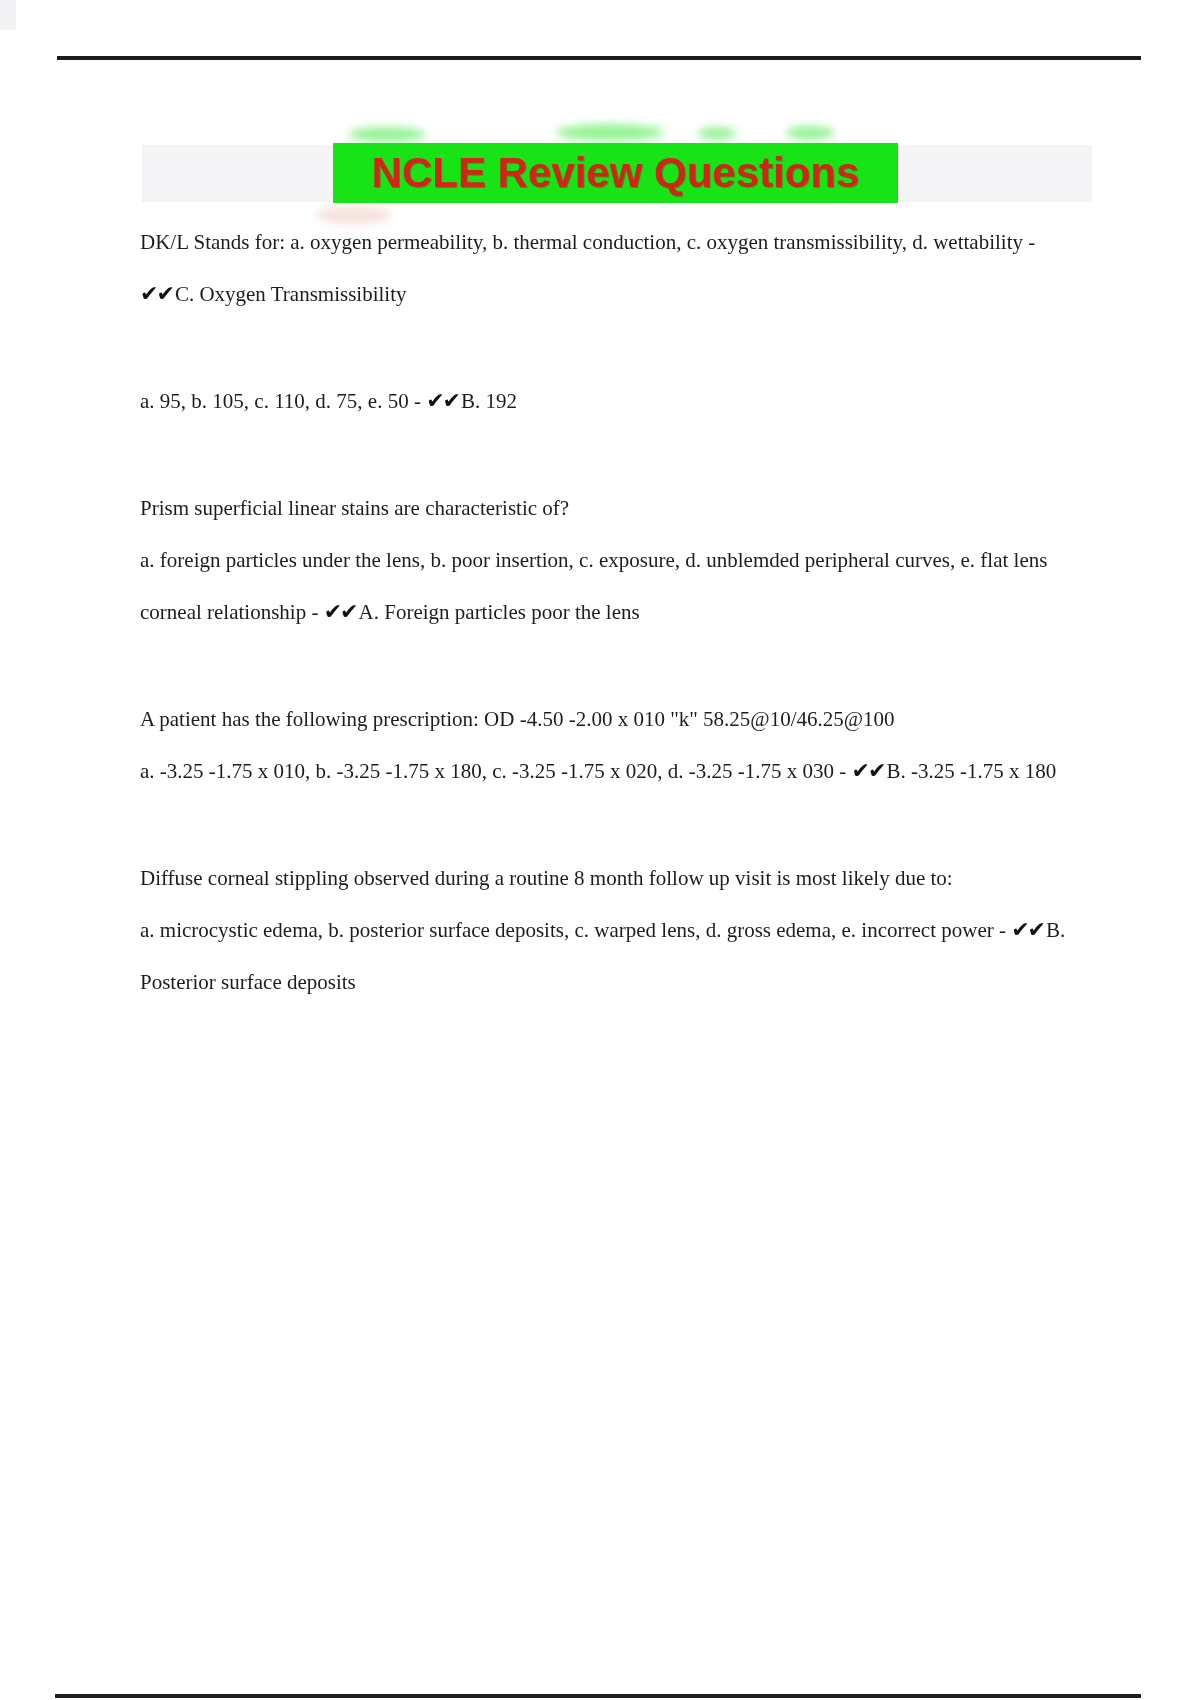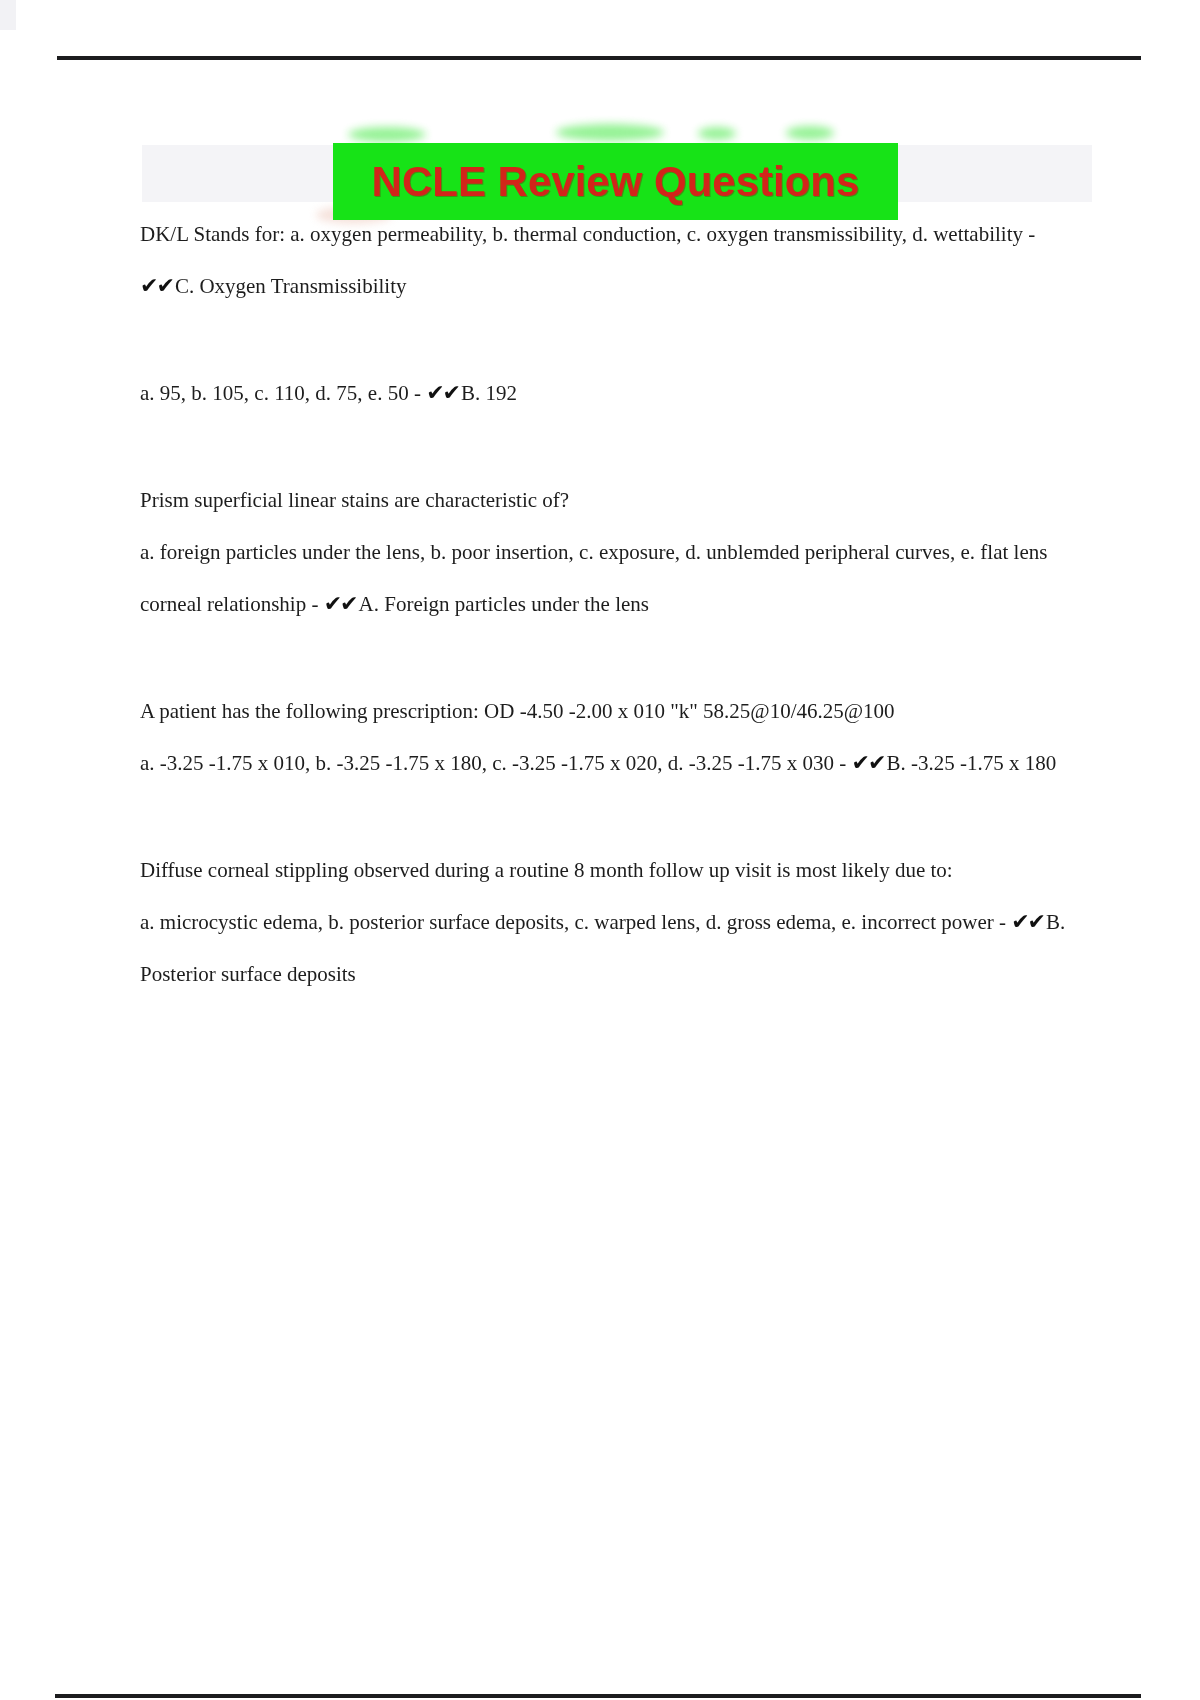--- a/index.html
+++ b/index.html
@@ -28,21 +28,21 @@
     position:absolute;left:0;top:0;width:16px;height:30px;
     background:#f2f2f5;
   }
   .title-band{
     position:absolute;
     left:142px;top:145px;width:950px;height:57px;
     background:var(--band);
   }
   .title-highlight{
     position:absolute;
-    left:333px;top:143px;width:565px;height:77px;
+    left:333px;top:143px;width:565px;height:60px;
     background:var(--title-highlight);
     display:flex;align-items:center;justify-content:center;
   }
   .title-text{
     font-family:"Liberation Sans", sans-serif;
     font-weight:bold;
     font-size:42px;
     letter-spacing:0px;
     color:var(--title-text);
     text-shadow:1px 1px 0 rgba(122,18,8,0.35);
@@ -55,21 +55,21 @@
   }
   .smudge.green{background:var(--title-highlight);opacity:.45;}
   .smudge.pink{background:#f0cfc4;opacity:.6;}
   .sm1{left:348px;top:127px;width:78px;height:15px;}
   .sm2{left:556px;top:124px;width:108px;height:17px;}
   .sm3{left:698px;top:127px;width:38px;height:13px;}
   .sm4{left:786px;top:126px;width:48px;height:14px;}
   .sm5{left:316px;top:206px;width:76px;height:18px;}
   .content{
     position:absolute;
-    left:140px;top:208px;width:932px;
+    left:140px;top:216px;width:932px;
     font-size:21px;
     line-height:52px;
     color:var(--body-text);
     text-align:left;
   }
   .qa-block p{margin:0;}
   .qa-block + .qa-block{margin-top:55px;}
   .check{
     font-family:"DejaVu Sans", sans-serif;
     font-weight:bold;
@@ -103,21 +103,21 @@
     <div class="qa-block">
       <p><span>DK/L Stands for: a. oxygen permeability, b. thermal conduction, c. oxygen transmissibility, d. wettability - </span><span class="check">✔✔</span><span>C. Oxygen Transmissibility</span></p>
     </div>
 
     <div class="qa-block">
       <p><span>a. 95, b. 105, c. 110, d. 75, e. 50 - </span><span class="check">✔✔</span><span>B. 192</span></p>
     </div>
 
     <div class="qa-block">
       <p><span>Prism superficial linear stains are characteristic of?</span></p>
-      <p><span>a. foreign particles under the lens, b. poor insertion, c. exposure, d. unblemded peripheral curves, e. flat lens corneal relationship - </span><span class="check">✔✔</span><span>A. Foreign particles under the lens</span></p>
+      <p><span>a. foreign particles under the lens, b. poor insertion, c. exposure, d. unblemded peripheral curves, e. flat lens corneal relationship - </span><span class="check">✔✔</span><span>A. Foreign particles poor the lens</span></p>
     </div>
 
     <div class="qa-block">
       <p><span>A patient has the following prescription: OD -4.50 -2.00 x 010 "k" 58.25@10/46.25@100</span></p>
       <p><span>a. -3.25 -1.75 x 010, b. -3.25 -1.75 x 180, c. -3.25 -1.75 x 020, d. -3.25 -1.75 x 030 - </span><span class="check">✔✔</span><span>B. -3.25 -1.75 x 180</span></p>
     </div>
 
     <div class="qa-block">
       <p><span>Diffuse corneal stippling observed during a routine 8 month follow up visit is most likely due to:</span></p>
       <p><span>a. microcystic edema, b. posterior surface deposits, c. warped lens, d. gross edema, e. incorrect power - </span><span class="check">✔✔</span><span>B. Posterior surface deposits</span></p>

